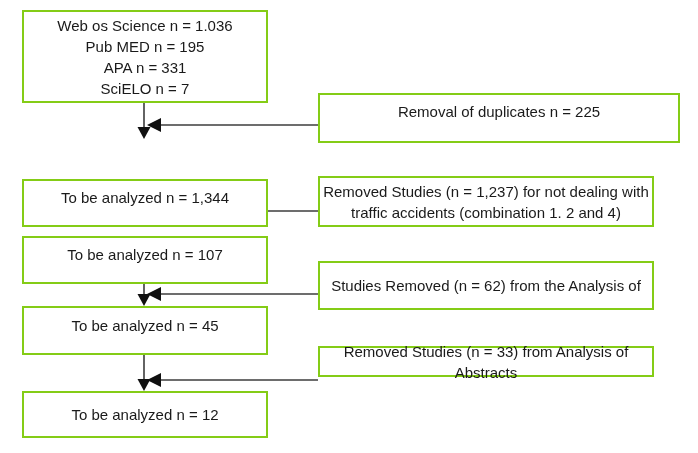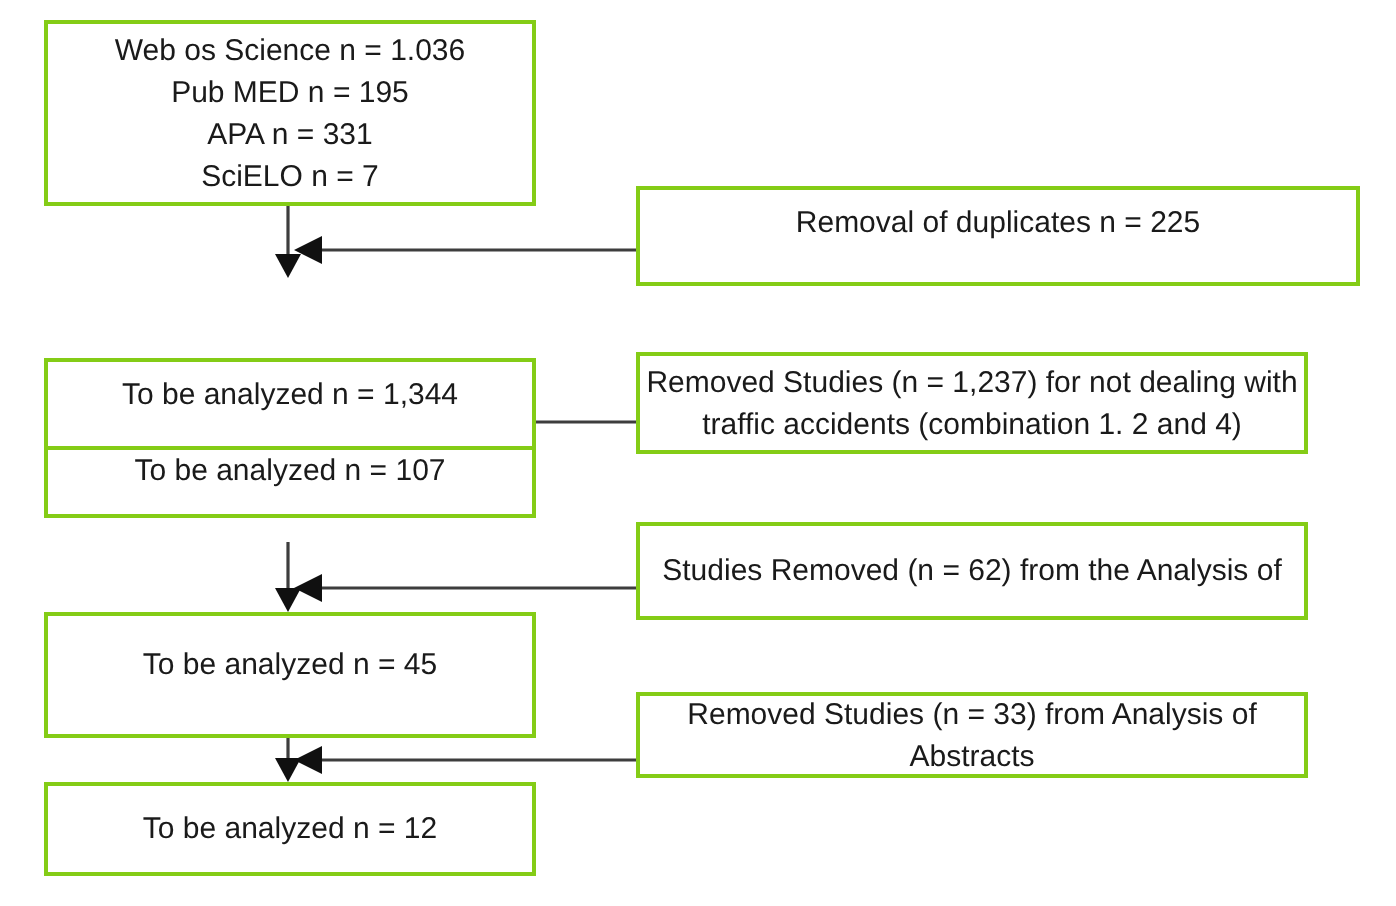--- a/index.html
+++ b/index.html
@@ -27,28 +27,28 @@
     justify-content: center;
     text-align: center;
     font-size: 15px;
     line-height: 21px;
     z-index: 2;
   }
   .box .txt { width: 100%; }
   
   .source-box   { left: 22px;  top: 10px;  width: 246px; height: 93px; }
   .step-box-1   { left: 22px;  top: 139px; width: 246px; height: 48px; padding-bottom: 11px; margin-top: 40px; }
-  .step-box-2   { left: 22px;  top: 223px; width: 246px; height: 36px; padding-bottom: 11px; }
-  .step-box-3   { left: 22px;  top: 306px; width: 246px; height: 63px; padding-bottom: 11px; }
+  .step-box-2   { left: 22px;  top: 236px; width: 246px; height: 48px; padding-bottom: 11px; }
+  .step-box-3   { left: 22px;  top: 306px; width: 246px; height: 49px; padding-bottom: 11px; }
   .step-box-4   { left: 22px;  top: 391px; width: 246px; height: 47px; }
   
   .removal-box-1 { left: 318px; top: 93px;  width: 362px; height: 50px; padding-bottom: 13px; }
   .removal-box-2 { left: 318px; top: 176px; width: 336px; height: 51px; }
   .removal-box-3 { left: 318px; top: 261px; width: 336px; height: 49px; }
-  .removal-box-4 { left: 318px; top: 346px; width: 336px; height: 43px; }
+  .removal-box-4 { left: 318px; top: 346px; width: 336px; height: 31px; }
   svg.connectors {
     position: absolute;
     left: 0; top: 0;
     width: 698px; height: 453px;
     z-index: 1;
   }
   svg .ln { stroke: #3d3d3d; stroke-width: 1.6; fill: none; }
   svg .ah { fill: #101010; stroke: none; }
 </style>
 </head>

